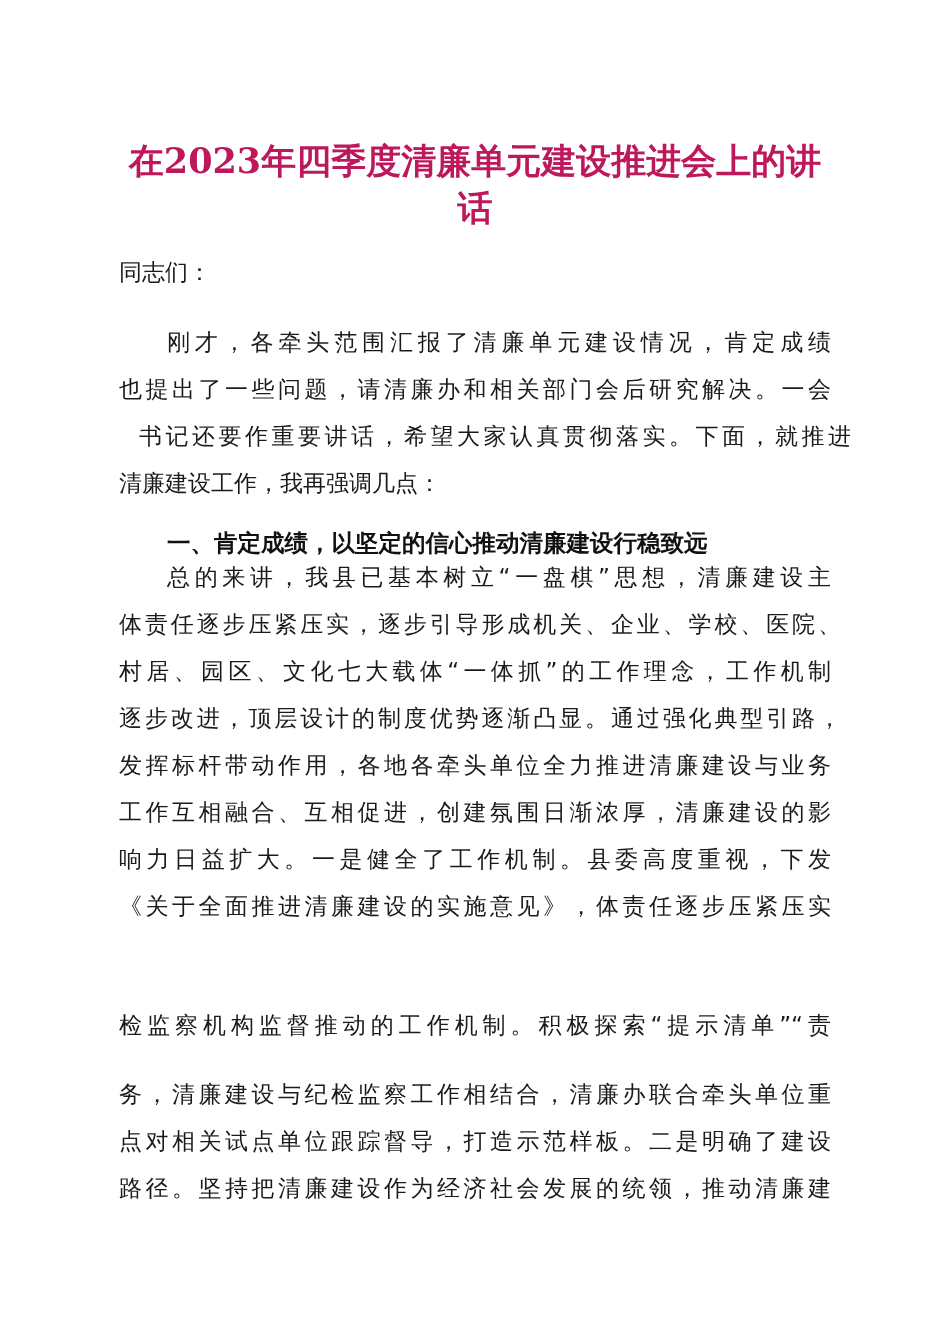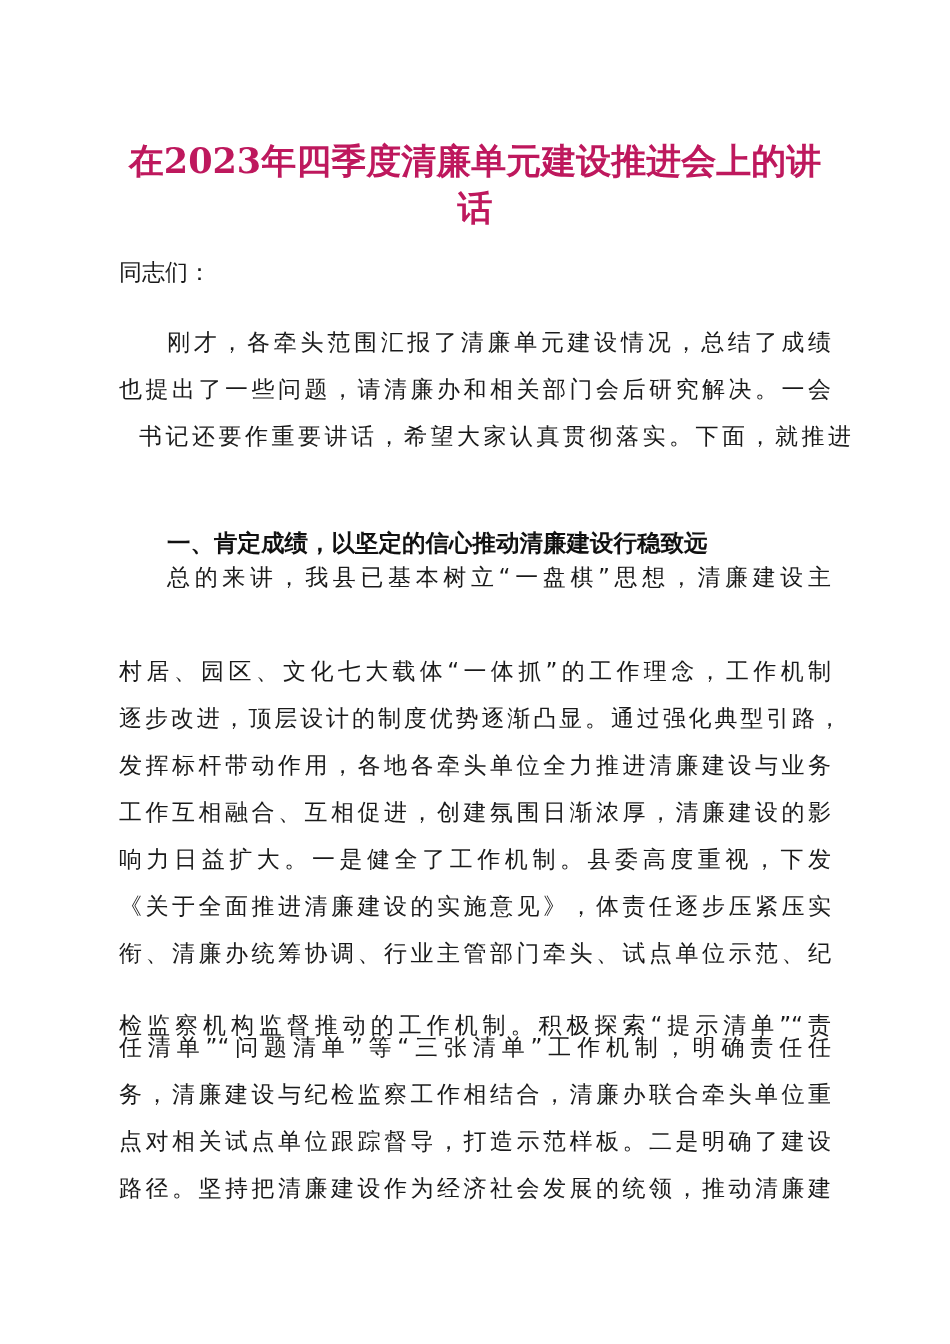--- a/index.html
+++ b/index.html
@@ -65,33 +65,33 @@
 </head>
 <body>
 
 <div class="page">
 
   <div class="title l1">在2023年四季度清廉单元建设推进会上的讲</div>
   <div class="title l2">话</div>
 
   <div class="line last" style="top:257px;">同志们：</div>
 
-  <div class="line indent" style="top:327px;">刚才，各牵头范围汇报了清廉单元建设情况，总结了成绩</div>
+  <div class="line indent" style="top:327px;">刚才，各牵头范围汇报了清廉单元建设情况，肯定成绩</div>
   <div class="line" style="top:374px;">也提出了一些问题，请清廉办和相关部门会后研究解决。一会</div>
   <div class="line" style="top:421px;margin-left:20px;">书记还要作重要讲话，希望大家认真贯彻落实。下面，就推进</div>
+  <div class="line last" style="top:468px;">清廉建设工作，我再强调几点：</div>
 
   <div class="line heading" style="top:515px;">一、肯定成绩，以坚定的信心推动清廉建设行稳致远</div>
 
   <div class="line indent" style="top:562px;">总的来讲，我县已基本树立“一盘棋”思想，清廉建设主</div>
+  <div class="line wide" style="top:609px;">体责任逐步压紧压实，逐步引导形成机关、企业、学校、医院、</div>
   <div class="line" style="top:656px;">村居、园区、文化七大载体“一体抓”的工作理念，工作机制</div>
   <div class="line wide" style="top:703px;">逐步改进，顶层设计的制度优势逐渐凸显。通过强化典型引路，</div>
   <div class="line" style="top:750px;">发挥标杆带动作用，各地各牵头单位全力推进清廉建设与业务</div>
   <div class="line" style="top:797px;">工作互相融合、互相促进，创建氛围日渐浓厚，清廉建设的影</div>
   <div class="line" style="top:844px;">响力日益扩大。一是健全了工作机制。县委高度重视，下发</div>
   <div class="line" style="top:891px;">《关于全面推进清廉建设的实施意见》，体责任逐步压紧压实</div>
-  <div class="line" style="top:938px;">衔、清廉办统筹协调、行业主管部门牵头、试点单位示范、纪</div>
   <div class="line" style="top:985px;margin-top:25px;">检监察机构监督推动的工作机制。积极探索“提示清单”“责</div>
-  <div class="line" style="top:1032px;">任清单”“问题清单”等“三张清单”工作机制，明确责任任</div>
   <div class="line" style="top:1079px;">务，清廉建设与纪检监察工作相结合，清廉办联合牵头单位重</div>
   <div class="line" style="top:1126px;">点对相关试点单位跟踪督导，打造示范样板。二是明确了建设</div>
   <div class="line" style="top:1173px;">路径。坚持把清廉建设作为经济社会发展的统领，推动清廉建</div>
 
 </div>
 
 </body></html>

